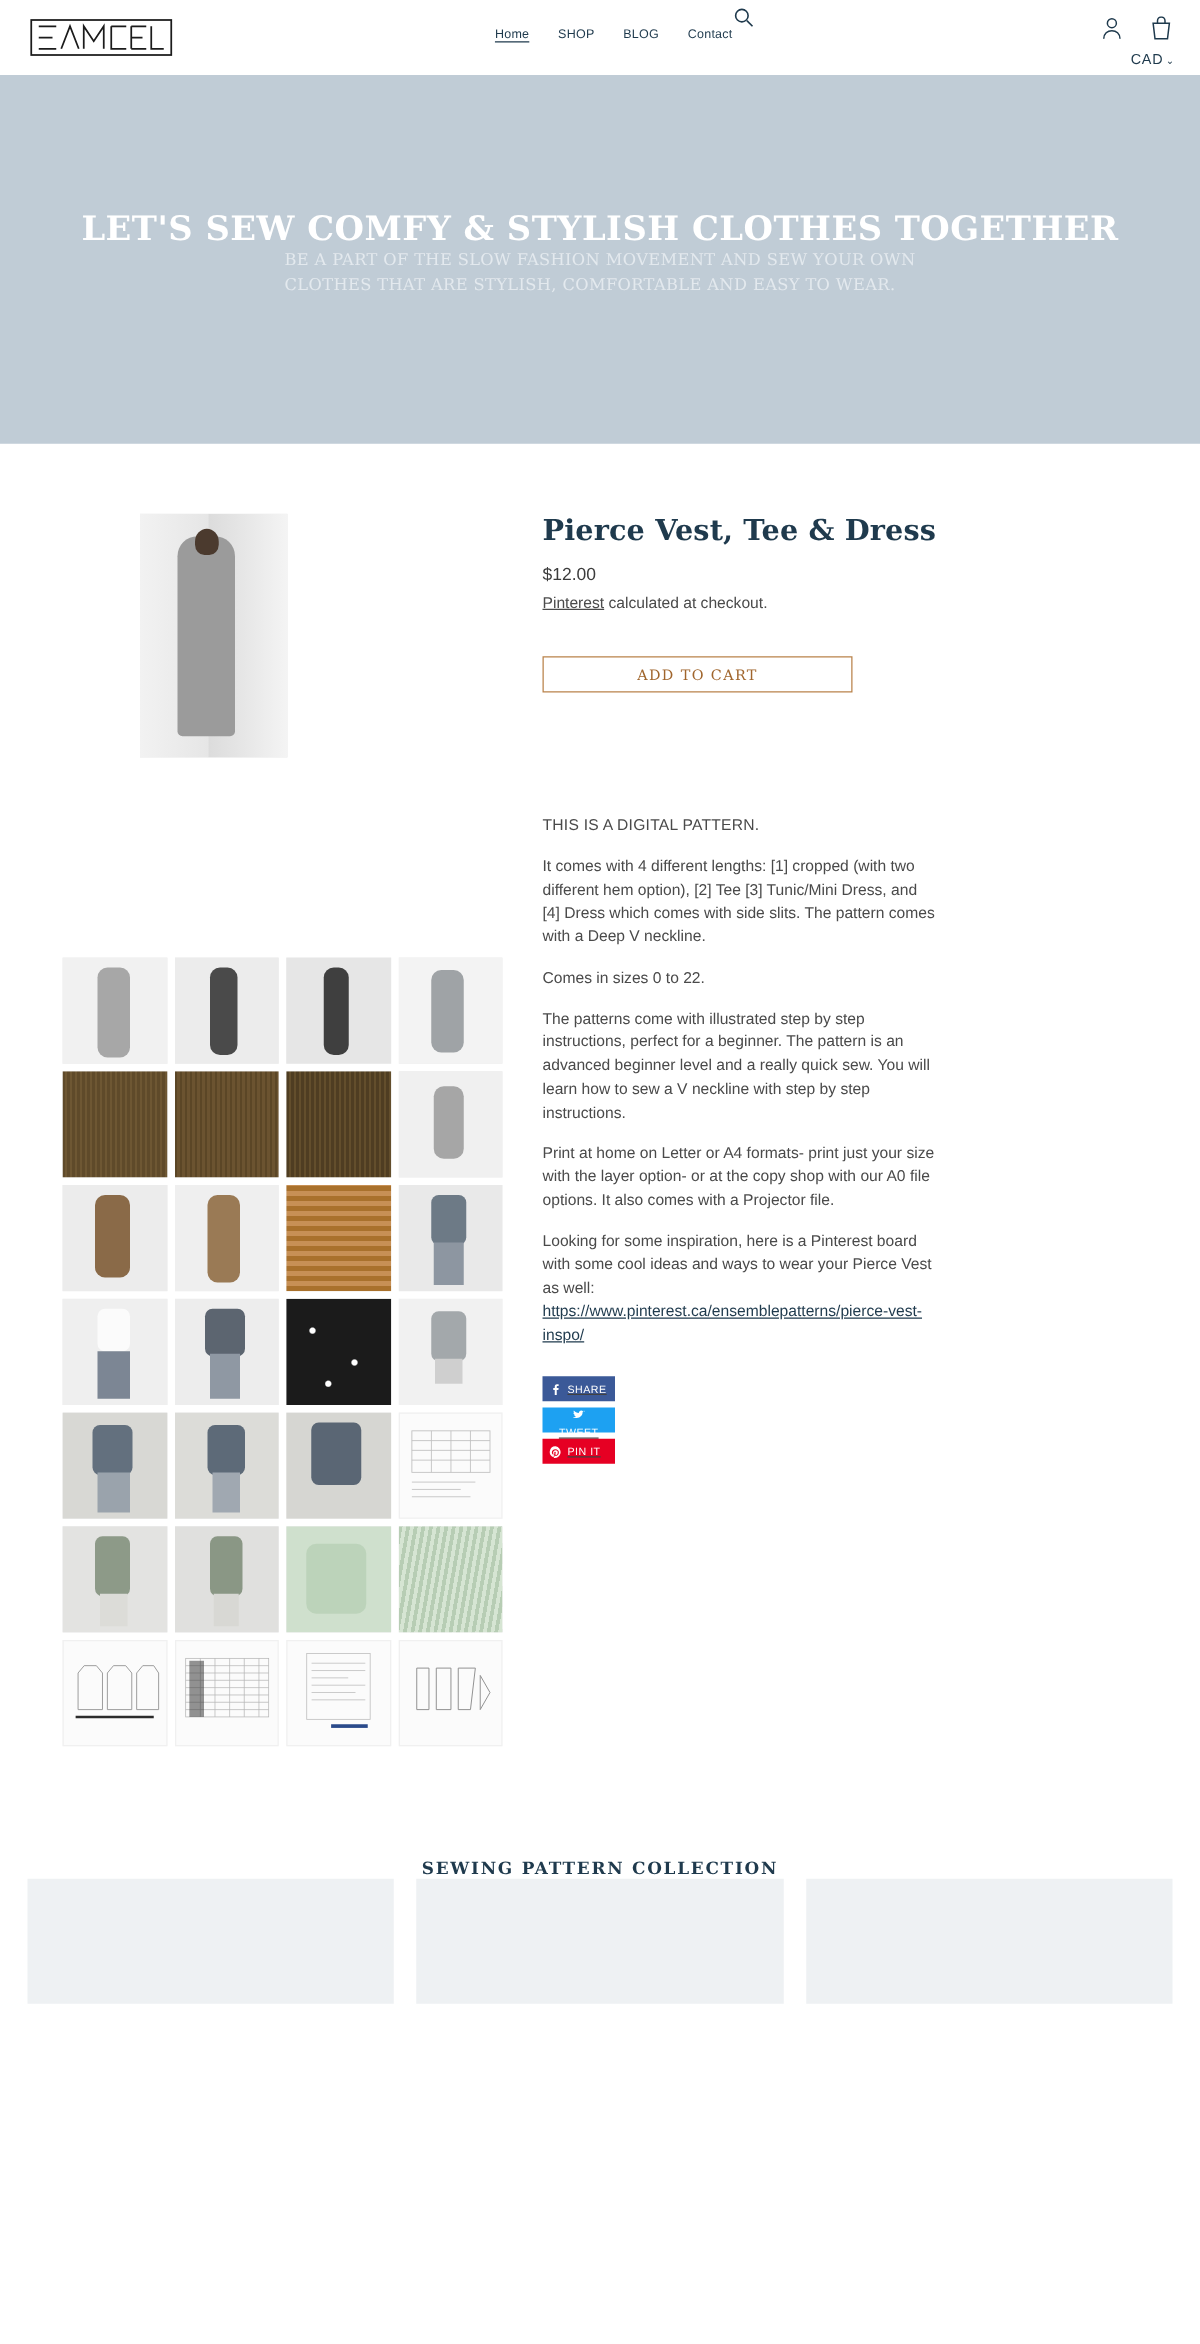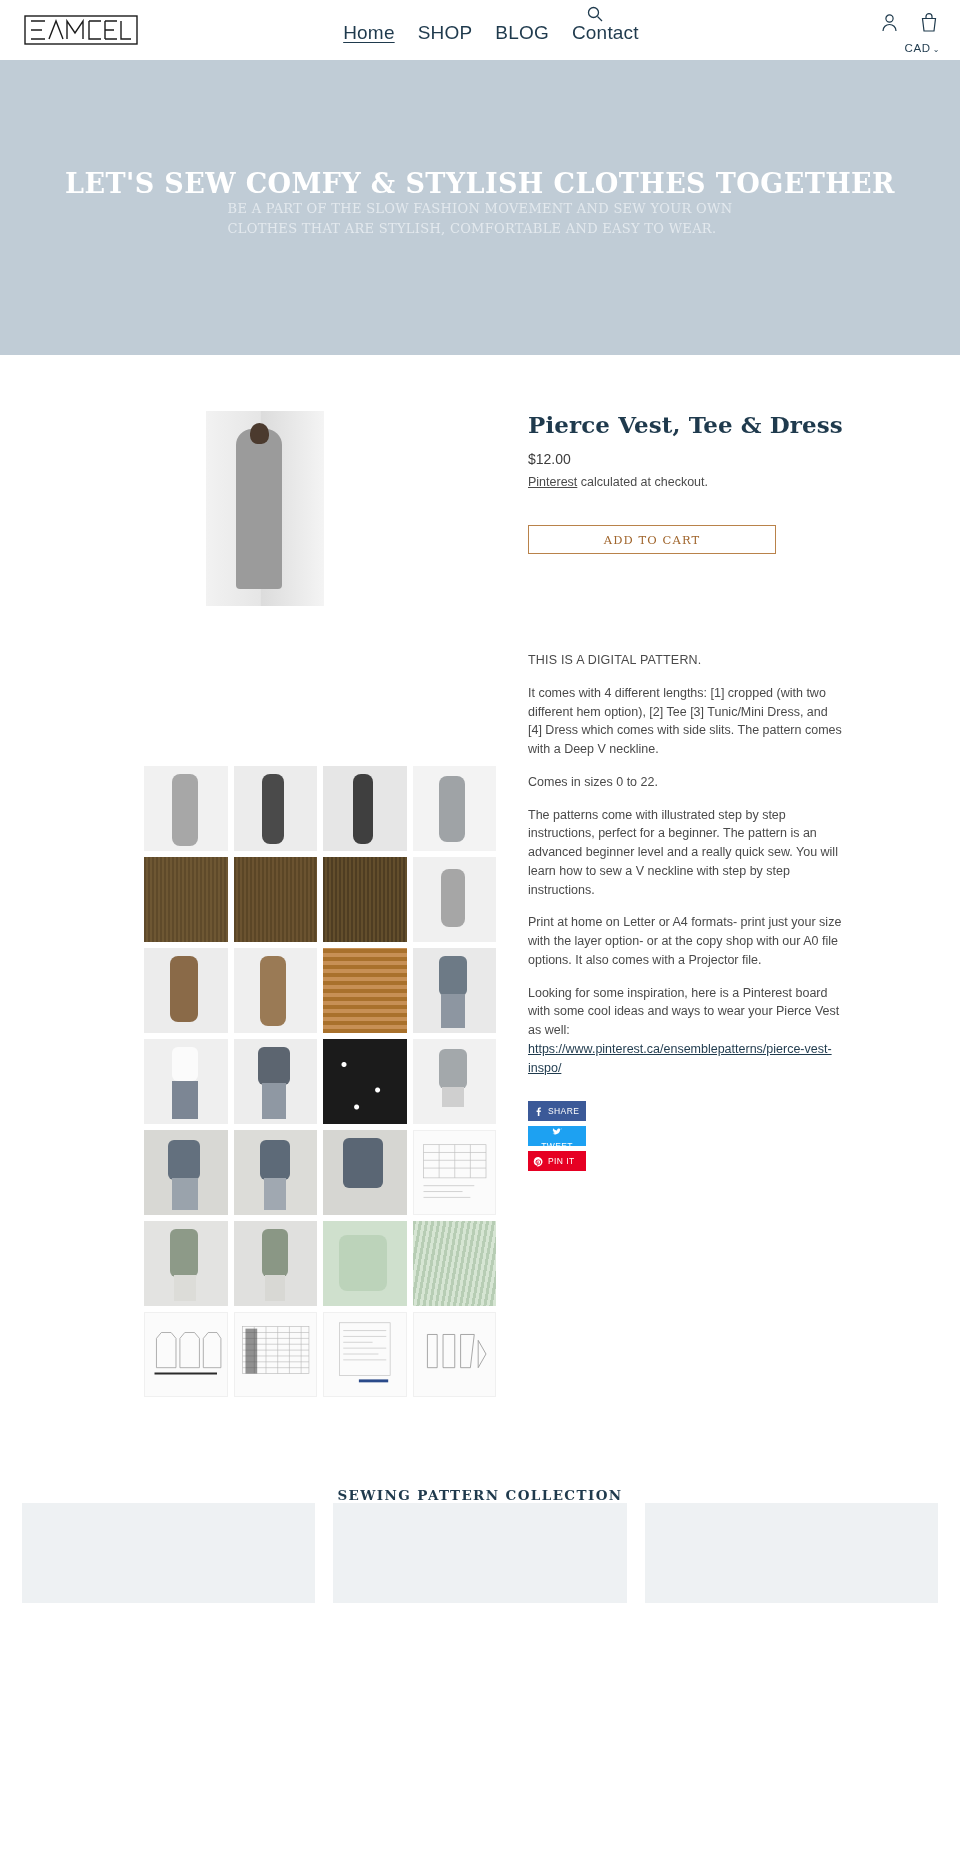--- a/index.html
+++ b/index.html
@@ -30,21 +30,21 @@
     overflow: hidden;
   }
   .logo svg { display: block; }
   .nav {
     position: absolute;
     left: 0; right: 0;
     top: 22px;
     display: flex;
     justify-content: center;
     gap: 23px;
-    font-size: 19px;
+    font-size: 10px;
     color: #1f3a4d;
     letter-spacing: .2px;
     padding-left: 22px;
   }
   .nav a { text-decoration: none; }
   .nav a.active { text-decoration: underline; text-underline-offset: 3px; }
   .search-top {
     position: absolute;
     left: 585px;
     top: 4px;
@@ -91,21 +91,20 @@
     color: #e3e9ee;
     line-height: 1.55;
     letter-spacing: .3px;
   }
 
   
   .product {
     display: flex;
     padding: 56px 22px 0 22px;
     gap: 0;
-    justify-content: center;
   }
   .gallery { width: 378px; padding-left: 90px; }
   .main-img {
     width: 118px;
     height: 195px;
     background: #e9e9e9;
     position: relative;
     overflow: hidden;
   }
   .thumbs {
@@ -150,21 +149,21 @@
   .desc { margin-top: 97px; }
   .desc p {
     font-size: 12.5px;
     line-height: 1.5;
     color: #4a4a4a;
     margin-bottom: 14px;
   }
   .desc p.caps { letter-spacing: .2px; }
   .desc a { color: #1f3a4d; text-decoration: underline; }
 
-  .share { margin-top: 24px; display: flex; flex-direction: column; gap: 5px; }
+  .share { margin-top: 24px; display: flex; flex-direction: column; gap: 5px; text-decoration: underline; }
   .share-btn {
     width: 58px; height: 20px;
     display: flex; align-items: center; gap: 4px;
     padding: 0 5px;
     color: #fff;
     font-size: 8.5px;
     letter-spacing: .4px;
     cursor: pointer;
   }
   .sb-fb { background: #3b5998; }

